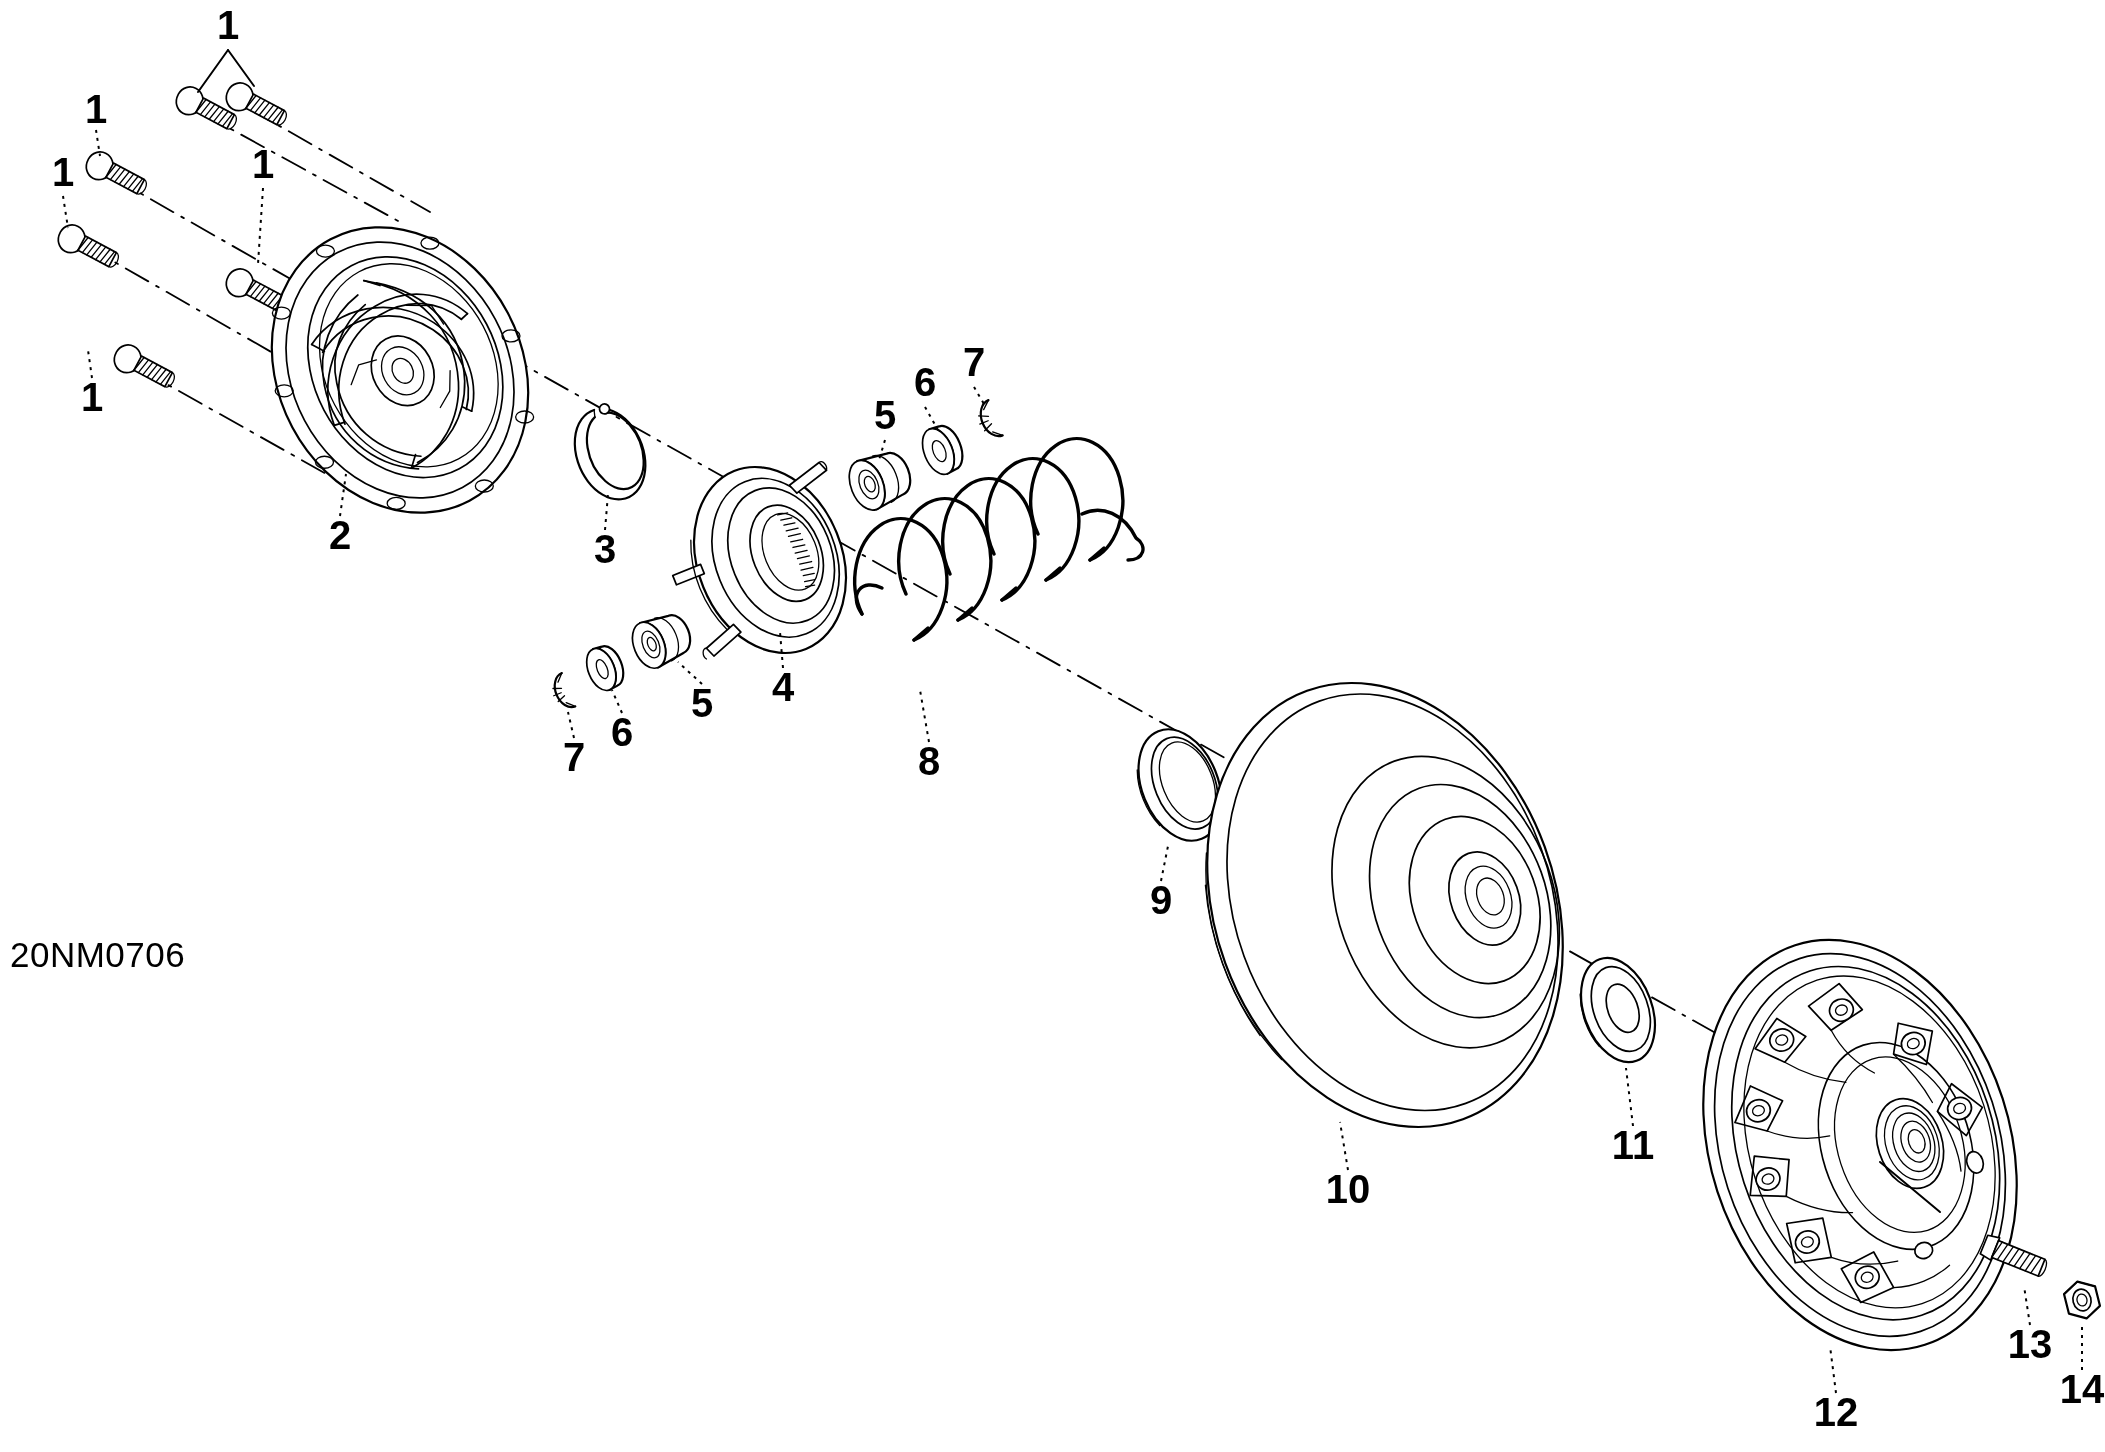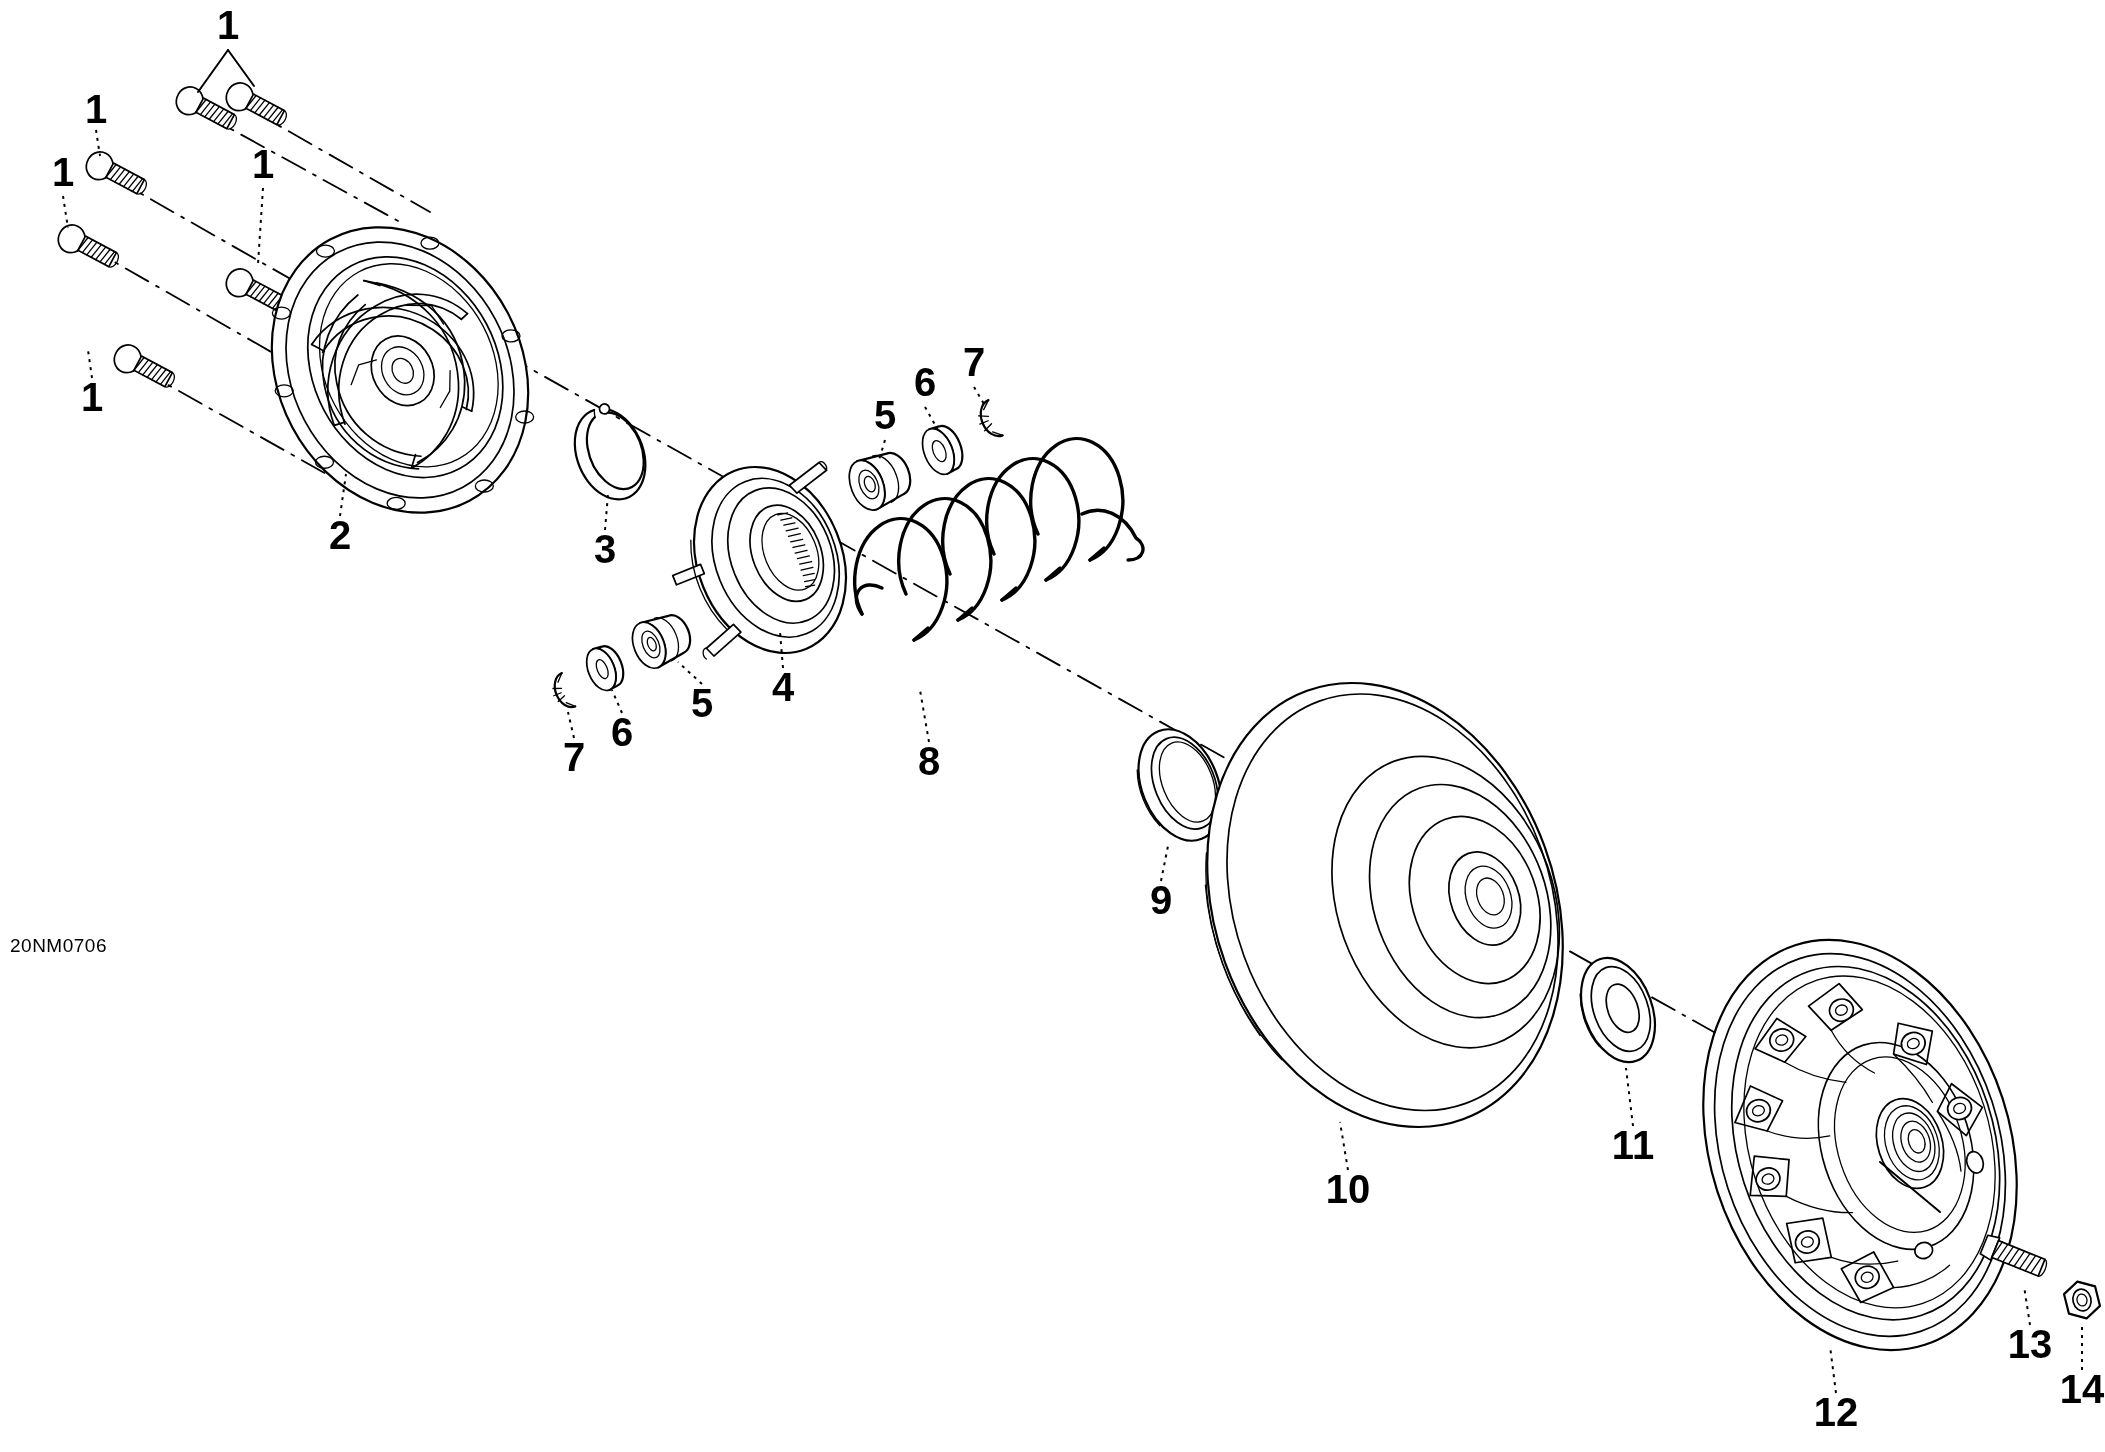--- a/index.html
+++ b/index.html
@@ -94,21 +94,21 @@
     font-weight: 700;
     fill: #000000;
     text-anchor: middle;
     dominant-baseline: middle;
   }
   .diagram-code {
     position: absolute;
     left: 10px;
     top: 935px;
     font-family: "Liberation Sans", sans-serif;
-    font-size: 19px;
+    font-size: 35px;
     letter-spacing: 0.5px;
     color: #000000;
     white-space: nowrap;
   }
 </style>
 </head>
 <body>
 
 <div id="diagram-root">
 

